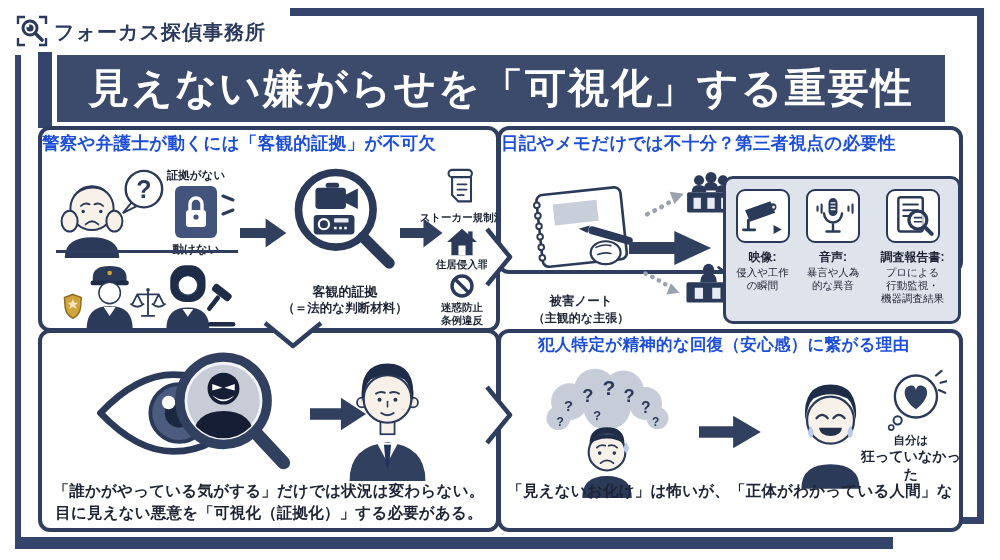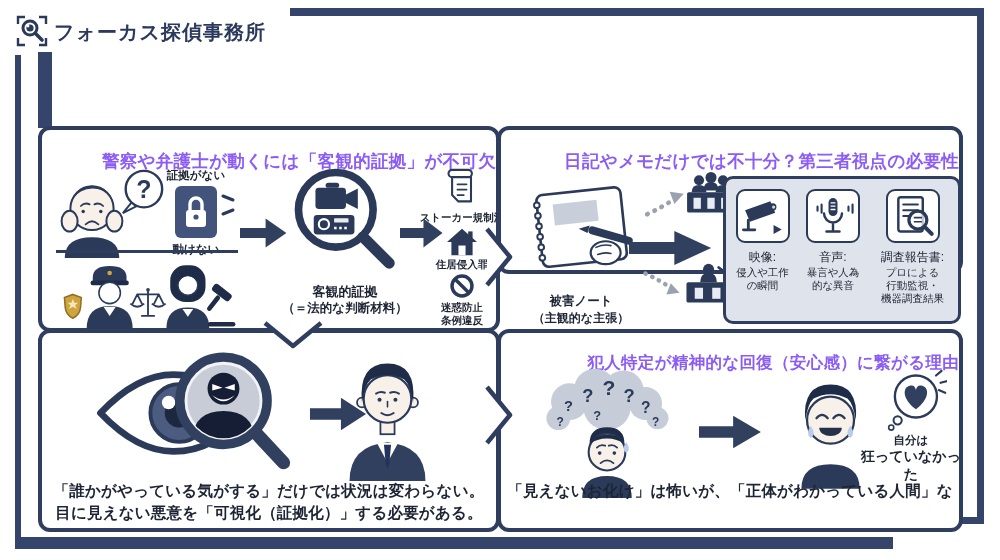--- a/index.html
+++ b/index.html
@@ -1,31 +1,31 @@
 <!DOCTYPE html>
 <html><head>
 <meta charset="utf-8">
 <style>
   html,body{margin:0;padding:0;background:#fff;}
   body{font-family:"Liberation Sans","DejaVu Sans",sans-serif;}
   .stage{position:relative;width:1000px;height:560px;background:#fff;overflow:hidden;}
   .abs{position:absolute;}
   .bar{position:absolute;background:#35446a;}
   .panel{position:absolute;background:#fff;border:4px solid #2f3e5e;border-radius:12px;box-sizing:border-box;}
-  .ph{position:absolute;left:0;right:0;top:19px;text-align:right;font-weight:800;color:#8b5cf6;font-size:17.5px;letter-spacing:.3px;}
+  .ph{position:absolute;left:0;right:0;top:1px;text-align:left;font-weight:800;color:#1d4ed8;font-size:17.5px;letter-spacing:.3px;}
   .lbl{position:absolute;font-weight:700;color:#1d2433;text-align:center;line-height:1.25;}
   .pre{white-space:pre-line;}
   .banner{position:absolute;left:57px;top:55px;width:888px;height:67px;background:#3c4a6c;color:#fff;
           font-size:41px;font-weight:800;letter-spacing:2px;text-align:center;line-height:66px;}
   .brand{position:absolute;left:54px;top:19px;font-size:20px;font-weight:700;color:#2b3a5c;letter-spacing:1px;}
   .body-line{position:absolute;left:0;right:0;text-align:center;font-weight:800;color:#1d2433;font-size:15.5px;letter-spacing:.2px;}
   .ebox{position:absolute;background:#dfe3ec;border:3px solid #2f3e5e;border-radius:10px;display:flex;justify-content:space-evenly;padding-top:10px;box-sizing:border-box;}
   .ecol{display:flex;flex-direction:column;align-items:center;}
   .etile{width:54px;height:54px;background:#fff;border:2.5px solid #2b3a59;border-radius:9px;display:flex;align-items:center;justify-content:center;box-sizing:border-box;}
-  .etitle{margin-top:6px;font-size:12px;font-weight:400;color:#1d2433;}
+  .etitle{margin-top:6px;font-size:12px;font-weight:700;color:#1d2433;}
   .edesc{font-size:10.5px;font-weight:400;color:#1d2433;text-align:center;line-height:1.25;}
   .chev{position:absolute;z-index:6;}
 </style>
 </head>
 <body>
 
 <div class="stage">
 
   <div class="bar" style="left:290px;top:8px;width:694px;height:8px;"></div>
   <div class="bar" style="left:977px;top:8px;width:7px;height:516px;"></div>
@@ -36,20 +36,21 @@
 
   <svg class="abs" style="left:16px;top:15px;" width="32" height="32" viewBox="0 0 32 32">
     <path d="M2 9 V2 H9 M23 2 H30 V9 M30 23 V30 H23 M9 30 H2 V23" fill="none" stroke="#2b3a59" stroke-width="2.4"></path>
     <circle cx="14" cy="13" r="7" fill="#fff" stroke="#2b3a59" stroke-width="3"></circle>
     <circle cx="14" cy="13" r="3.6" fill="#2b3a59"></circle>
     <circle cx="12" cy="11" r="1.4" fill="#fff"></circle>
     <line x1="19.5" y1="18.5" x2="26" y2="25" stroke="#2b3a59" stroke-width="3.6" stroke-linecap="round"></line>
   </svg>
   <div class="brand">フォーカス探偵事務所</div>
 
+  <div class="banner">見えない嫌がらせを「可視化」する重要性</div>
 
   <div class="panel" style="left:38px;top:126px;width:462px;height:206px;">
     <div class="ph">警察や弁護士が動くには「客観的証拠」が不可欠</div>
 
     <svg class="abs" style="left:10px;top:40px;" width="80" height="88" viewBox="0 0 100 110">
       <path d="M16 110 Q16 84 50 84 Q84 84 84 110 Z" fill="#2b3a59"></path>
       <circle cx="50" cy="48" r="27" fill="#f8f1ea" stroke="#2b3a59" stroke-width="2.5"></circle>
       <path d="M23 46 a27 27 0 0 1 54 0 q-2 -16 -13 -20 q-15 -6 -28 1 q-11 6 -13 19 Z" fill="#2b3a59"></path>
       <path d="M36 45 q5 -5 11 -2 M64 45 q-5 -5 -11 -2" stroke="#2b3a59" stroke-width="2.2" fill="none" stroke-linecap="round"></path>
       <circle cx="39" cy="52" r="2.2" fill="#2b3a59"></circle>

